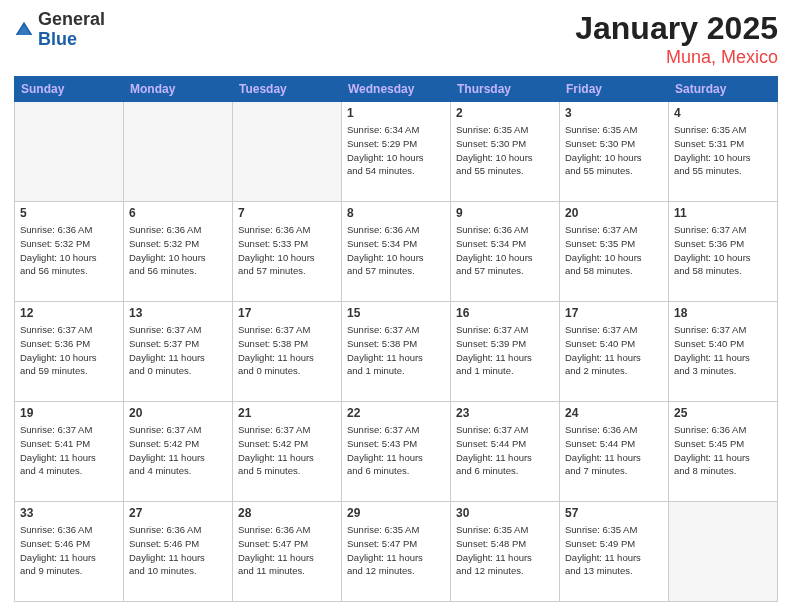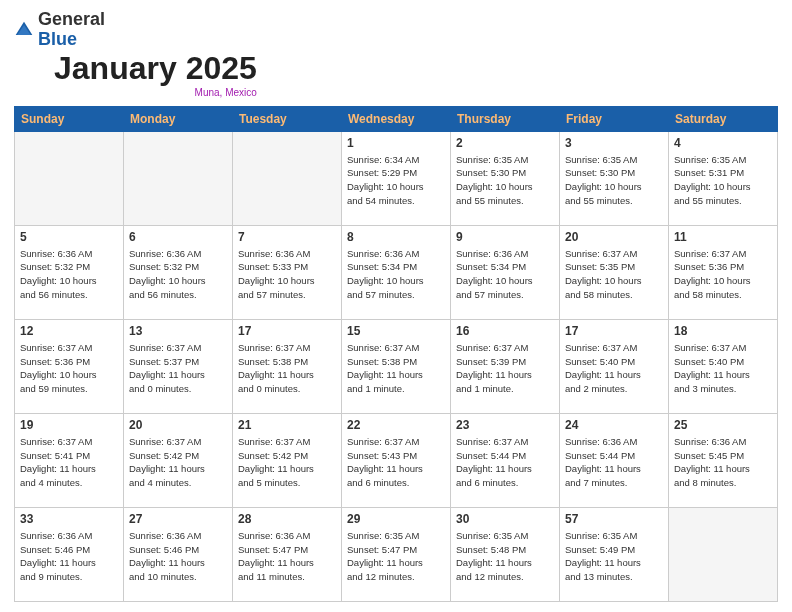--- a/index.html
+++ b/index.html
@@ -15,21 +15,20 @@
       height: 612px;
       padding: 10px 14px;
       display: flex;
       flex-direction: column;
     }
     .header {
       display: flex;
       justify-content: space-between;
       align-items: flex-start;
       margin-bottom: 8px;
-      flex-direction: column;
     }
     .logo {
       display: flex;
       align-items: center;
       gap: 4px;
     }
     .logo-text {
       font-size: 18px;
       font-weight: bold;
       line-height: 1.1;
@@ -43,33 +42,33 @@
     .title-block {
       text-align: right;
     }
     .month-title {
       font-size: 32px;
       font-weight: bold;
       color: #222;
       margin-left: 40px;
     }
     .location {
-      font-size: 10px;
-      color: #a21caf;
+      font-size: 18px;
+      color: #ef4444;
     }
     .calendar {
       flex: 1;
       border: 1px solid #ccc;
       border-collapse: collapse;
       width: 100%;
       table-layout: fixed;
     }
     .calendar th {
       background: #1a5fa8;
-      color: #fdba74;
+      color: #c4b5fd;
       text-align: left;
       padding: 5px 6px;
       font-size: 12px;
       font-weight: bold;
       border: 1px solid #1a5fa8;
     }
     .calendar td {
       border: 1px solid #ccc;
       vertical-align: top;
       padding: 4px 5px;

